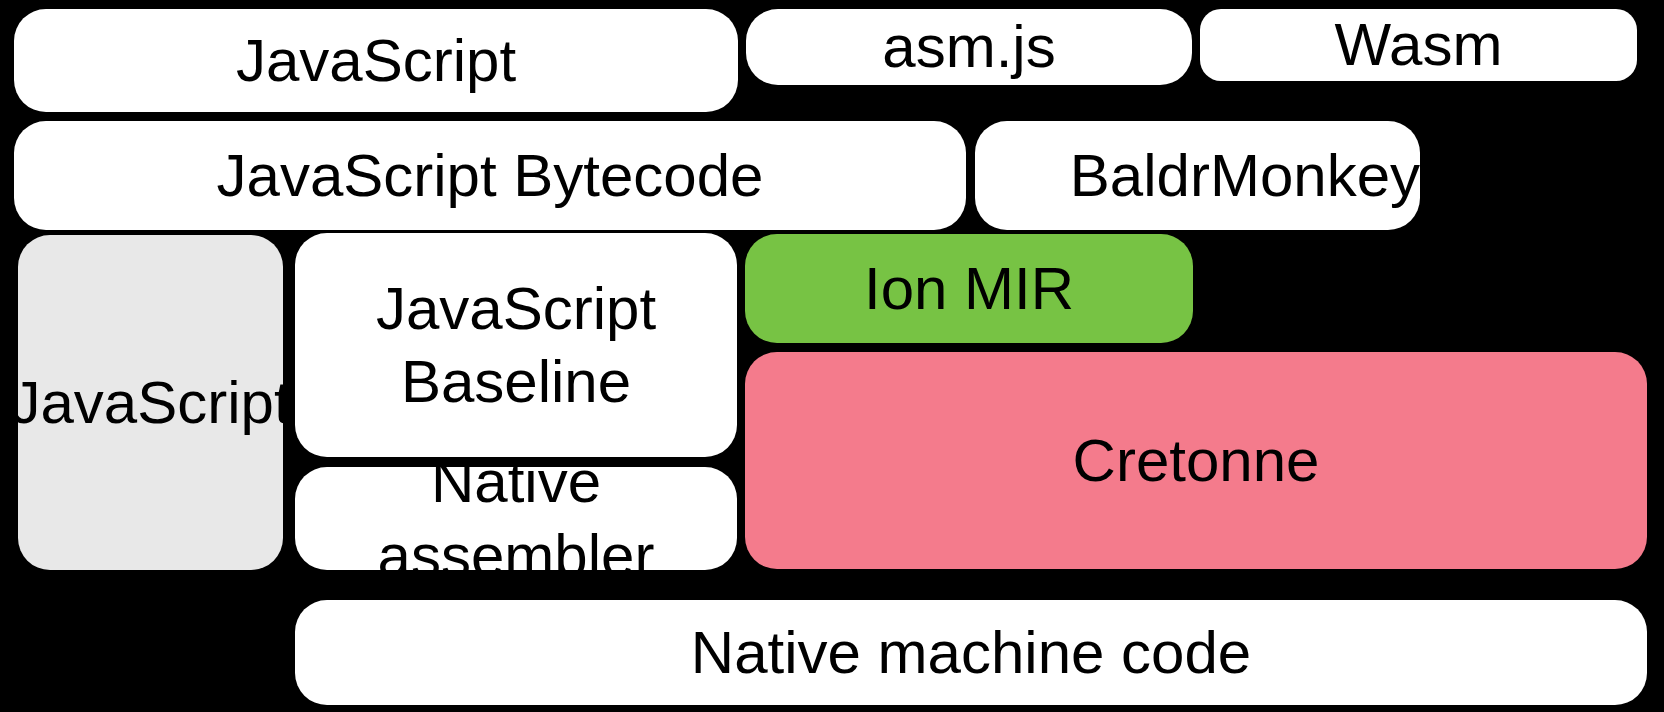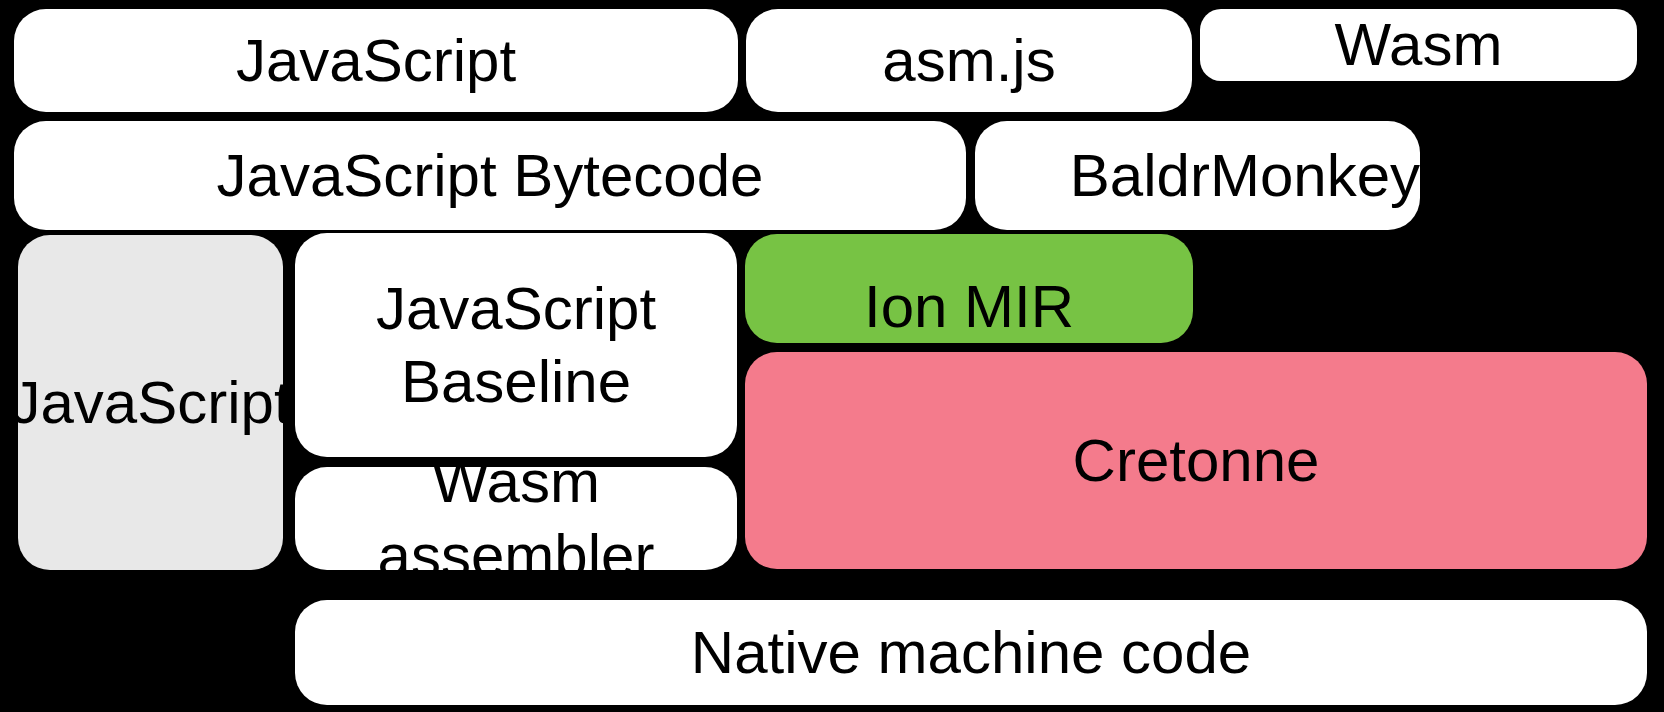--- a/index.html
+++ b/index.html
@@ -26,21 +26,21 @@
   }
   .box span {
     font-size: 60px;
     line-height: 1.22;
     color: #000;
     white-space: pre-line;
     letter-spacing: 0px;
   }
   
   .box-javascript   { left: 14px;   top: 9px;   width: 724px;  height: 103px; }
-  .box-asmjs        { left: 746px;  top: 9px;   width: 446px;  height: 103px; }
+  .box-asmjs        { left: 746px;  top: 9px;   width: 446px;  height: 76px; }
   .box-wasm         { left: 1200px; top: 9px;   width: 437px;  height: 72px; border-radius: 21px; }
   .box-bytecode     { left: 14px;   top: 121px; width: 952px;  height: 109px; }
   .box-baldrmonkey  { left: 975px;  top: 121px; width: 445px;  height: 109px; justify-content: flex-end; }
   .box-interpreter  { left: 18px;   top: 235px; width: 265px;  height: 335px; }
   .box-baseline     { left: 295px;  top: 233px; width: 442px;  height: 224px; }
   .box-ionmir       { left: 745px;  top: 234px; width: 448px;  height: 109px; }
   .box-cretonne     { left: 745px;  top: 352px; width: 902px;  height: 217px; }
   .box-macro        { left: 295px;  top: 467px; width: 442px;  height: 103px; }
   .box-native       { left: 295px;  top: 578px; width: 1352px; height: 105px; }
 </style>
@@ -71,29 +71,29 @@
 
   <div class="box box-interpreter" style="background-color: rgb(232, 232, 232);">
     <span>JavaScript</span>
   </div>
 
   <div class="box box-baseline" style="background-color: rgb(255, 255, 255);">
     <span>JavaScript
 Baseline</span>
   </div>
 
-  <div class="box box-ionmir" style="background-color: rgb(119, 195, 68); align-items: flex-end;">
+  <div class="box box-ionmir" style="background-color: rgb(119, 195, 68);">
     <span>Ion MIR</span>
   </div>
 
   <div class="box box-cretonne" style="background-color: rgb(244, 123, 140);">
     <span>Cretonne</span>
   </div>
 
   <div class="box box-macro" style="background-color: rgb(255, 255, 255);">
-    <span>Wasm assembler</span>
+    <span>Native assembler</span>
   </div>
 
   <div class="box box-native" style="background-color: rgb(255, 255, 255); margin-top: 22px;">
     <span>Native machine code</span>
   </div>
 
 </div>
 
 </body></html>

